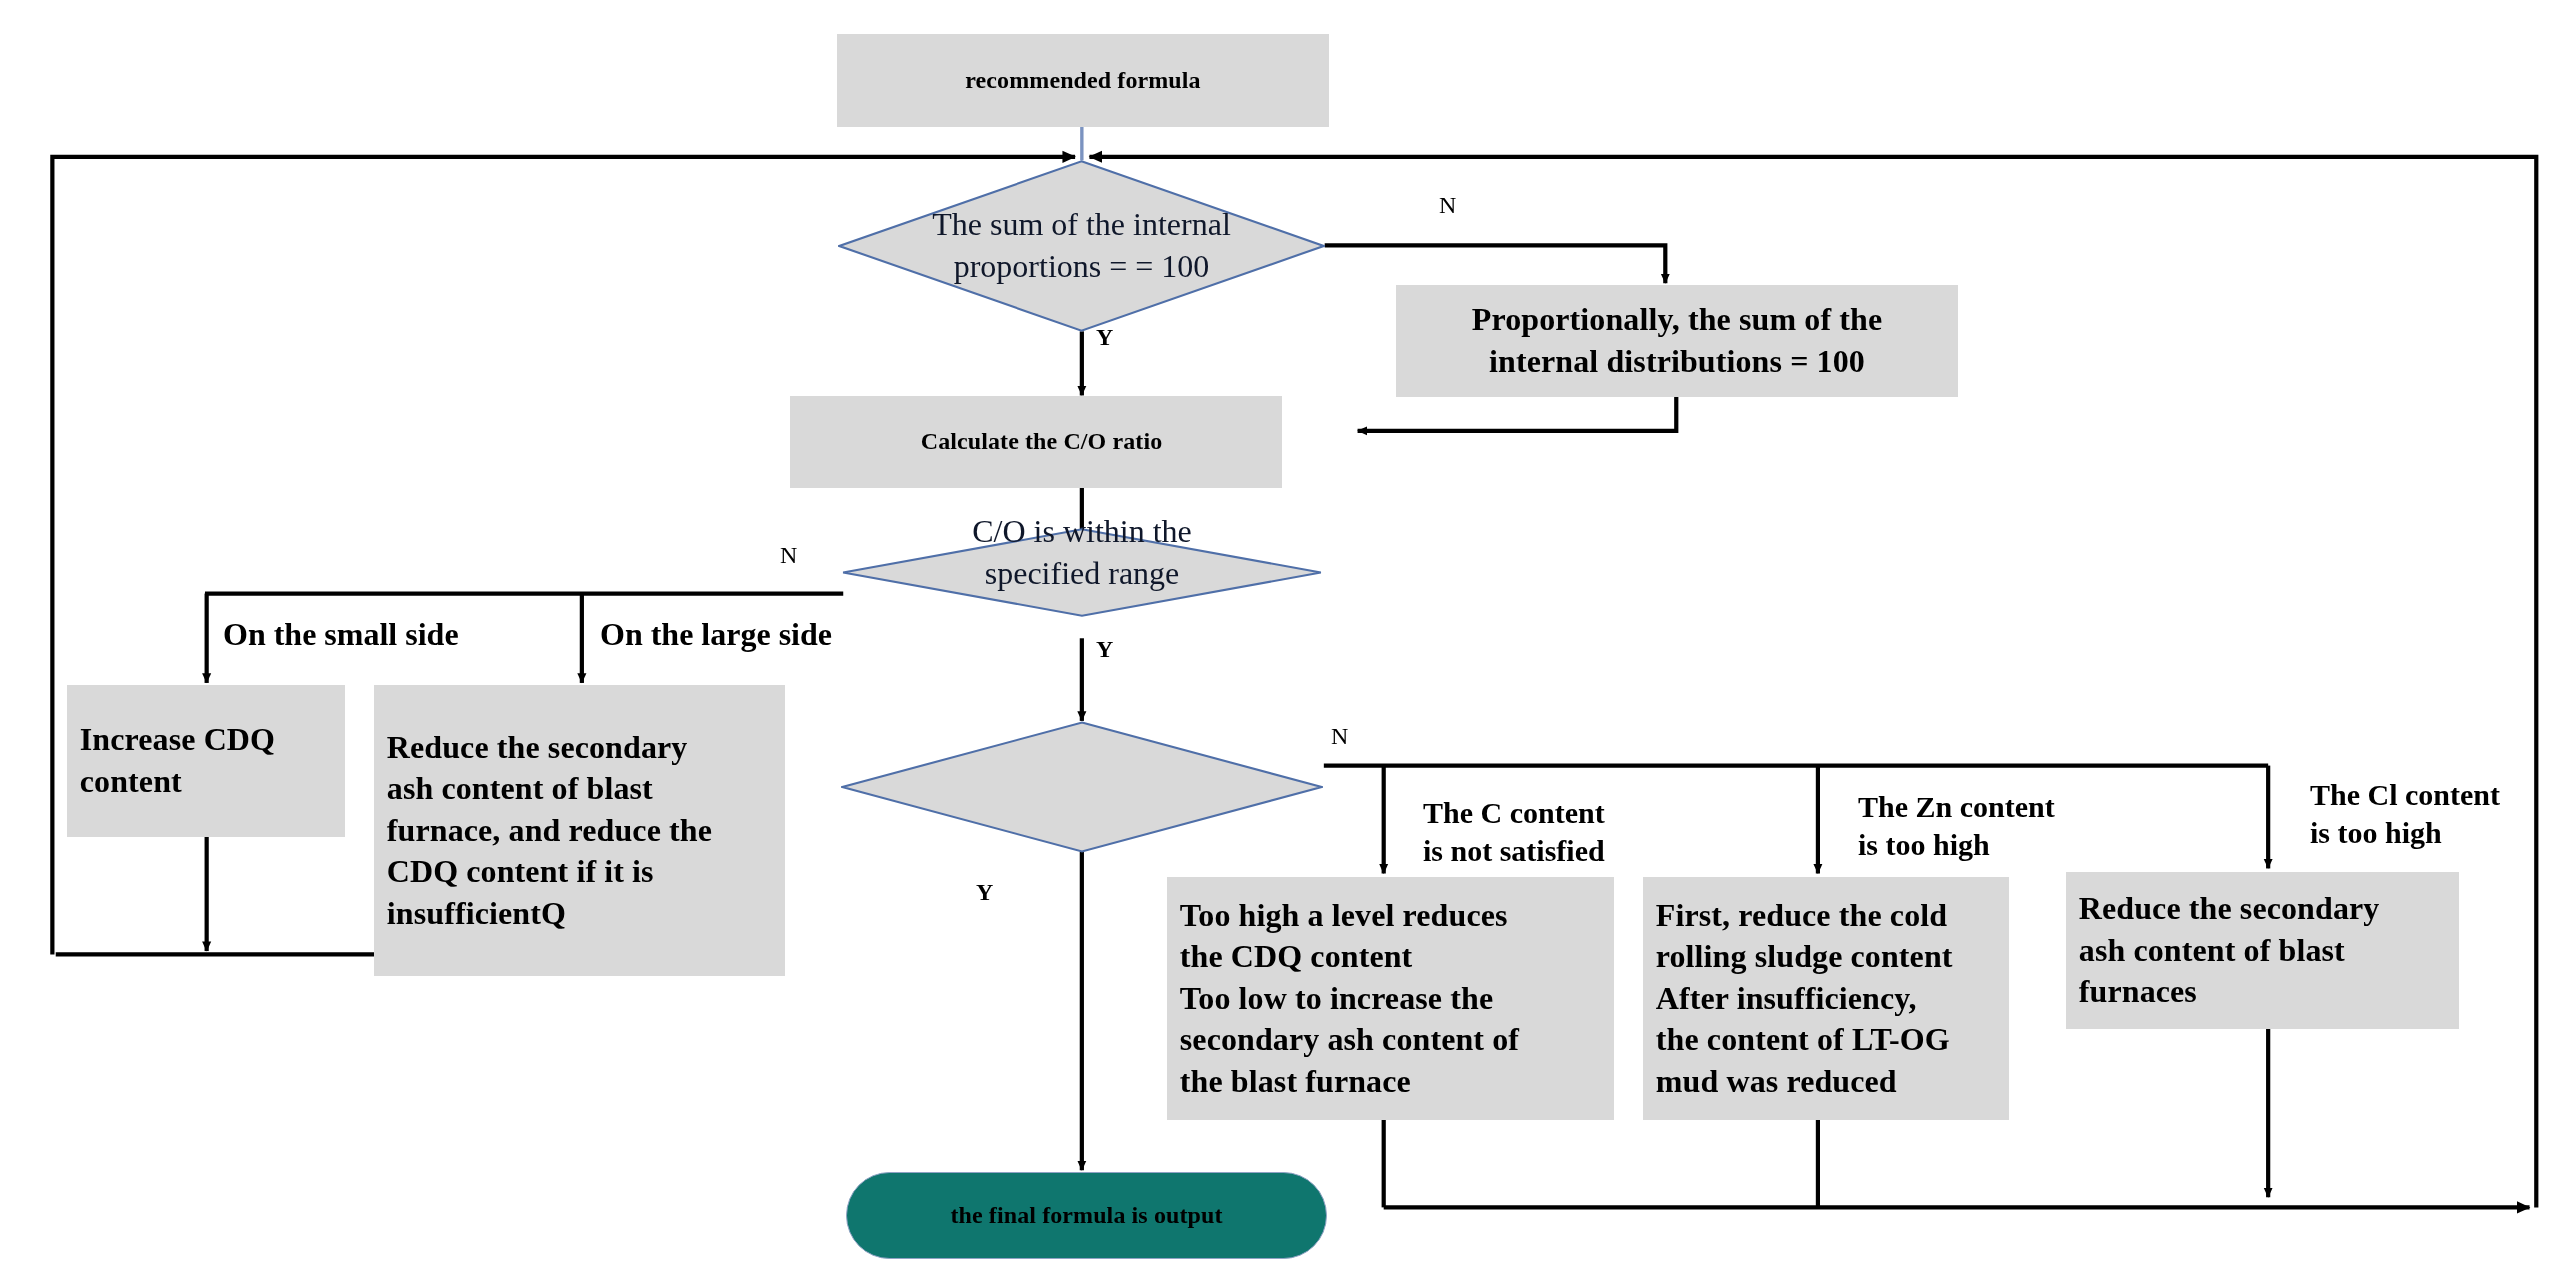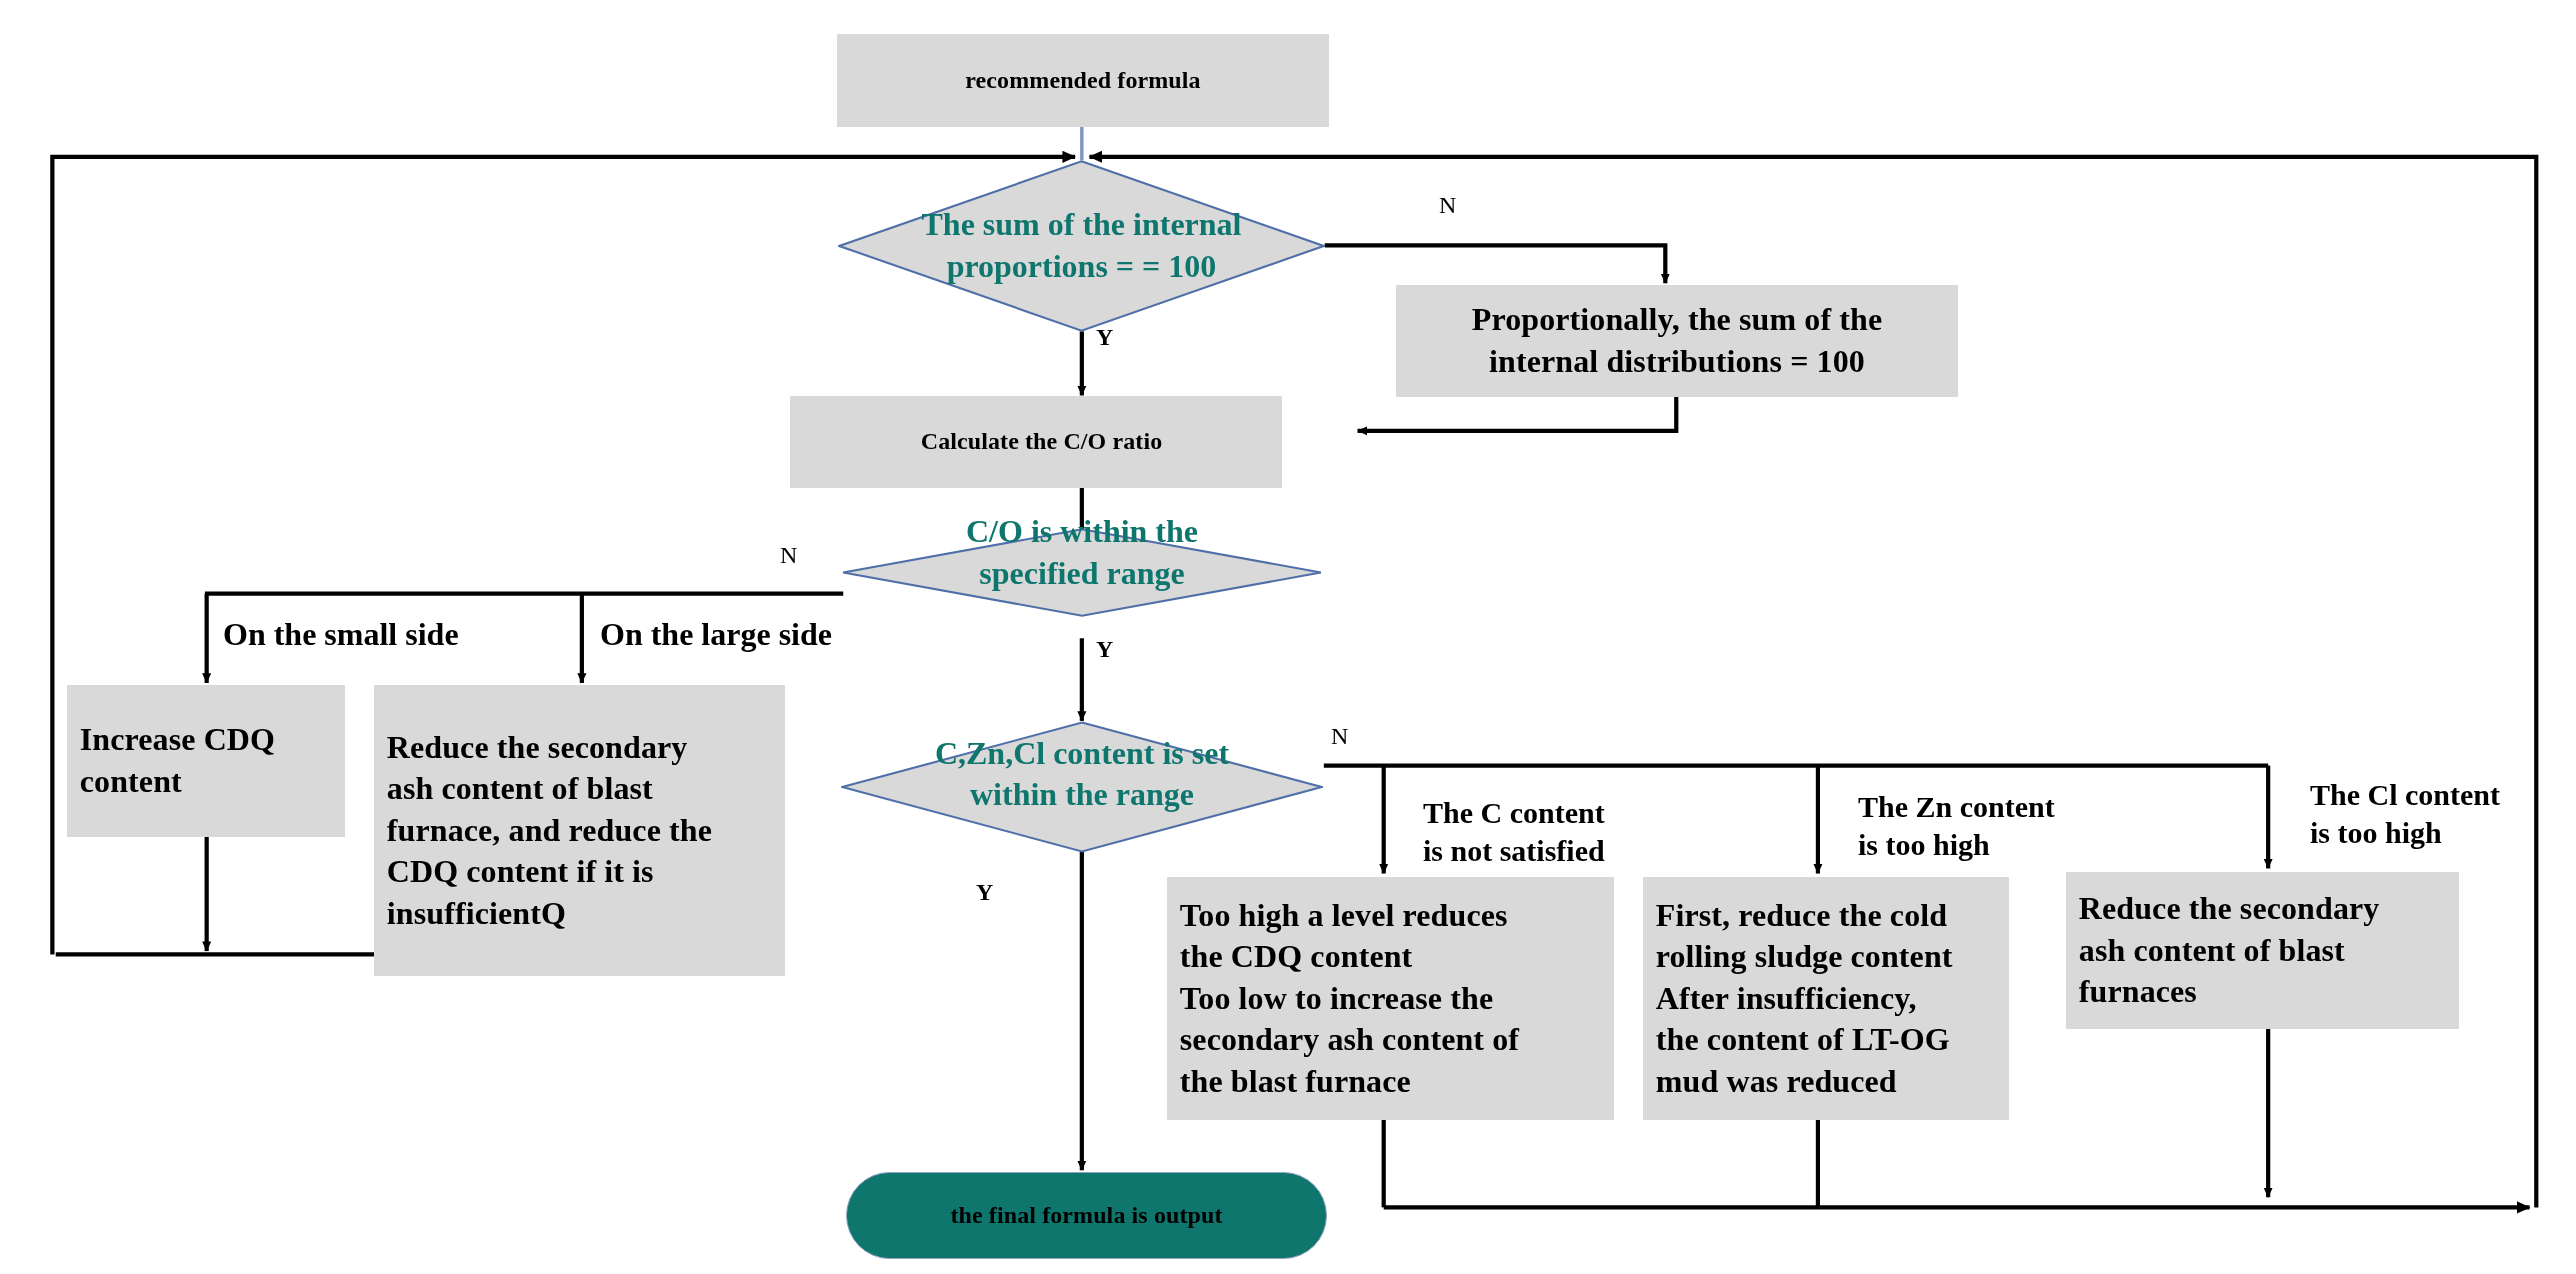--- a/index.html
+++ b/index.html
@@ -65,22 +65,22 @@
   }
   .diamond-wrap svg.shape {
     position: absolute;
     left: 0;
     top: 0;
   }
   .diamond-label {
     position: relative;
     z-index: 2;
     text-align: center;
-    font-weight: bold;
-    color: #0f766e;
+    font-weight: normal;
+    color: #0f172a;
     line-height: 1.30;
     width: 82%;
   }
   .edge-label {
     position: absolute;
     color: #000000;
     font-weight: bold;
     white-space: pre;
     line-height: 1.26;
   }
@@ -206,22 +206,20 @@
 ash content of blast
 furnace, and reduce the
 CDQ content if it is
 insufficientQ</span>
   </div>
 
   <div class="diamond-wrap" style="left:841px; top:721px; width:482px; height:132px;">
     <svg class="shape" width="482" height="132" viewBox="0 0 572 156">
       <polygon points="286,1.5 570.5,78 286,154.5 1.5,78" fill="#D9D9D9" stroke="#4F6FA8" stroke-width="2.5"></polygon>
     </svg>
-    <div class="diamond-label fs-38" style="white-space:pre-line; position:absolute; left:0; top:11.8px; width:100%;">C,Zn,Cl content is set
-within the range</div>
   </div>
 
   <div class="edge-label thin fs-41" style="left:1331px; top:721px;">N</div>
 
   <div class="edge-label fs-41" style="left:976px; top:877px;">Y</div>
 
   <div class="edge-label fs-36" style="left:1423px; top:794px;">The C content
 is not satisfied</div>
 
   <div class="edge-label fs-36" style="left:1858px; top:788px;">The Zn content

